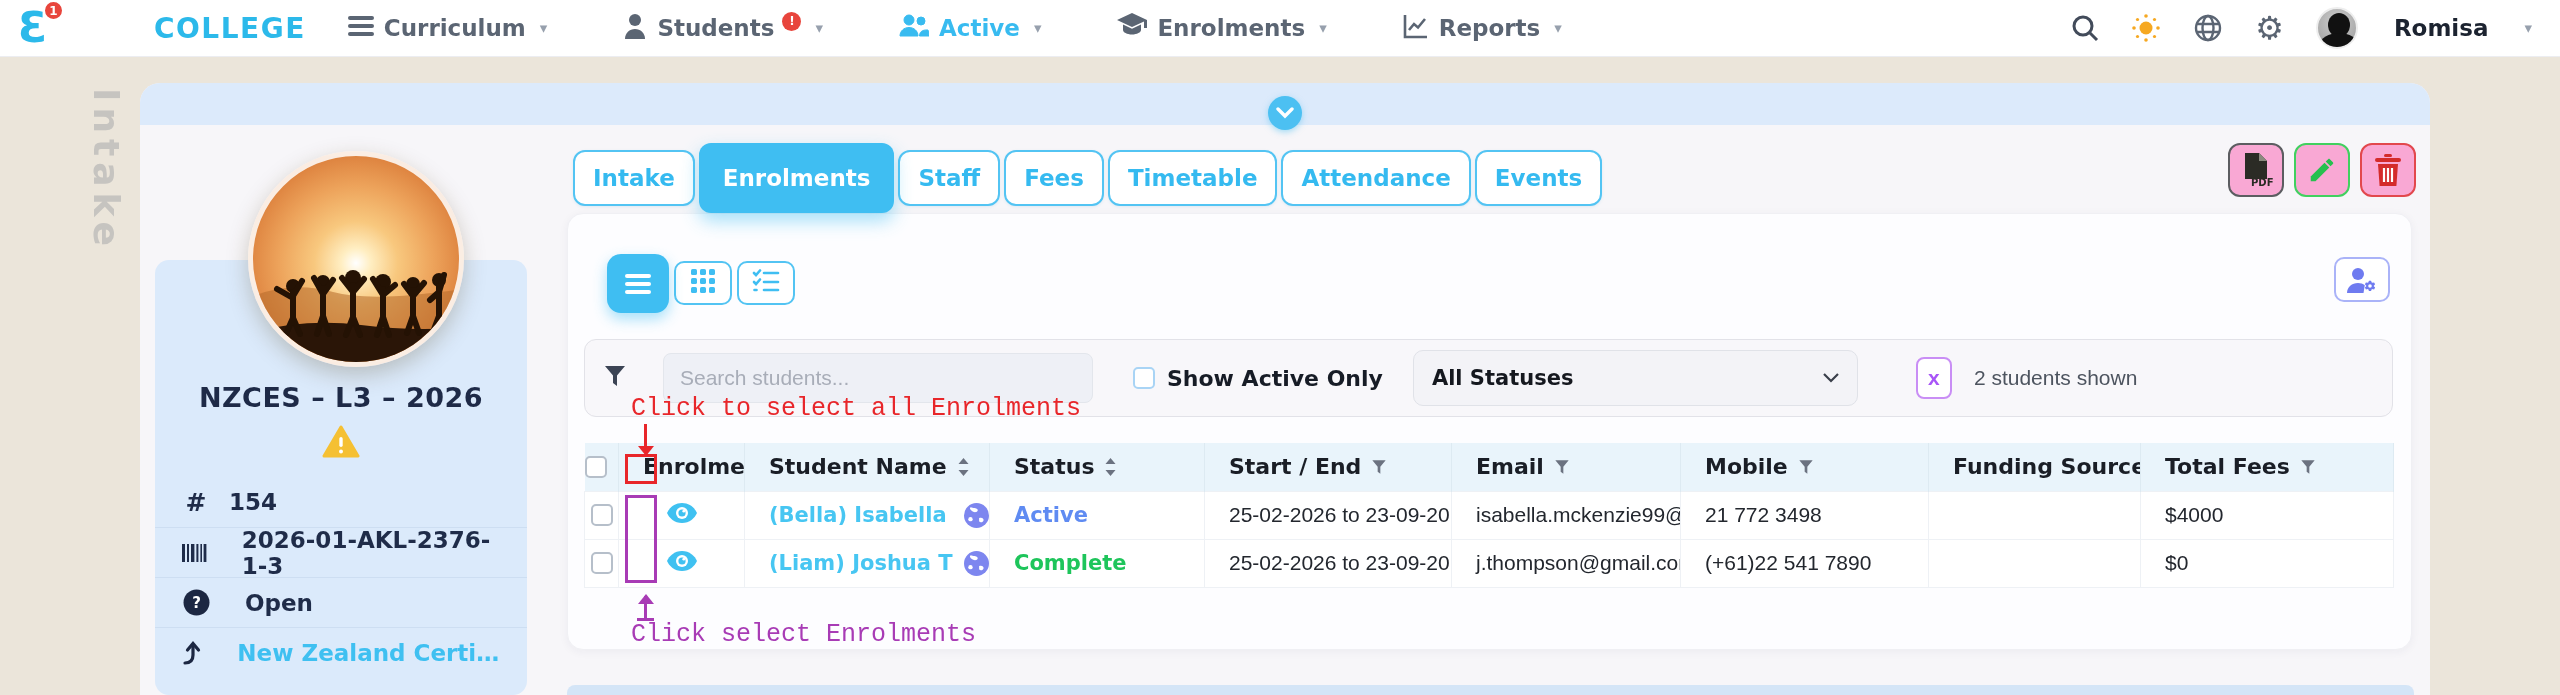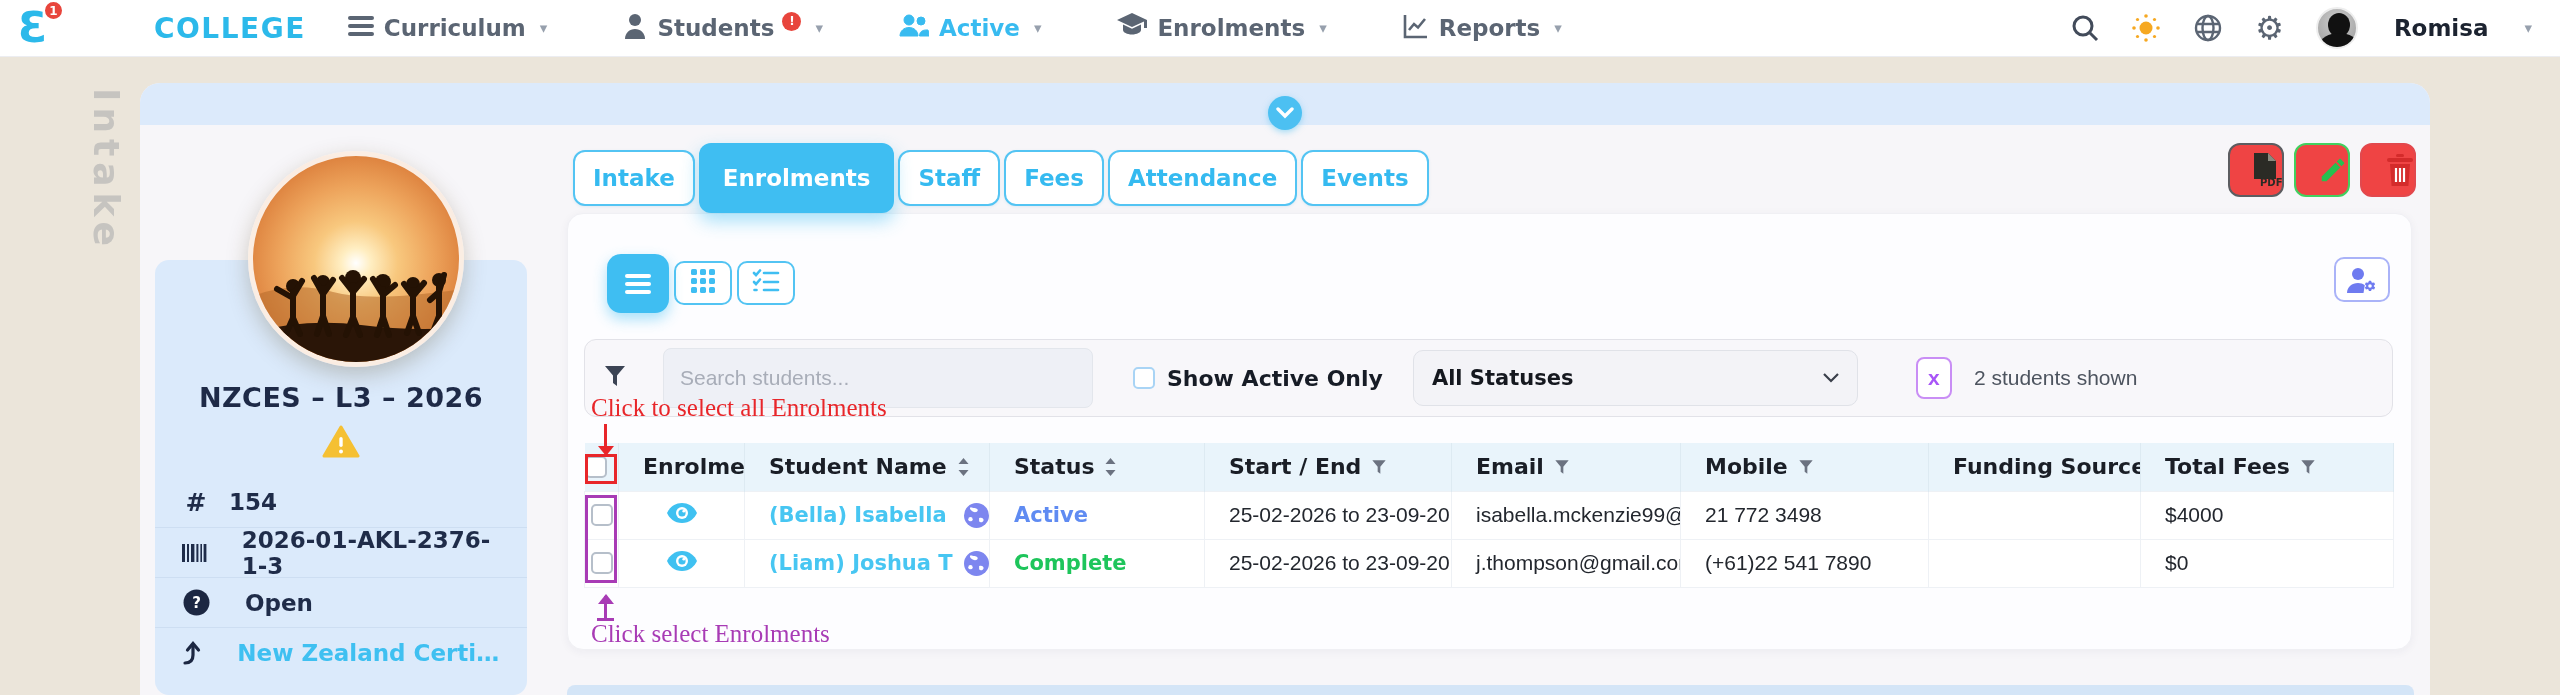--- a/index.html
+++ b/index.html
@@ -59,43 +59,43 @@
   
   .tabs { position:absolute; left:433px; top:67px; display:flex; gap:4px; align-items:flex-start; height:58px; }
   .tab { height:56px; padding:0 18px; display:flex; align-items:center; background:#fff; border:2px solid #53c4f3;
          border-radius:12px; color:#35baf0; font-size:23px; font-weight:600; cursor:pointer; white-space:nowrap;
          box-shadow:0 1px 3px rgba(60,150,200,.12); }
   .tab.active { background:#3fbef2; color:#fff; border:none; height:70px; margin-top:-7px; padding:0 24px; border-radius:12px;
                 box-shadow:0 8px 18px rgba(63,190,242,.45); z-index:2; }
 
   
   .actions { position:absolute; left:2088px; top:60px; display:flex; gap:10px; }
-  .act-btn { width:56px; height:54px; border-radius:12px; background:#ef4444; display:flex; align-items:center;
-             justify-content:flex-end; cursor:pointer; }
+  .act-btn { width:56px; height:54px; border-radius:12px; background:#f9a8d4; display:flex; align-items:center;
+             justify-content:center; cursor:pointer; }
   .act-pdf { border:2px solid #5c5d61; }
   .act-edit { border:2px solid #41d05f; }
   .act-del { border:2px solid #e2484d; }
 
   
   .card { position:absolute; left:427px; top:130px; width:1845px; height:437px; background:#fdfdff; border-radius:16px;
           border:1px solid #f0f0f4; box-shadow:0 2px 10px rgba(30,40,70,.05); }
 
   .view-toggles { position:absolute; left:39px; top:40px; display:flex; align-items:flex-start; }
   .vt { cursor:pointer; display:flex; align-items:center; justify-content:center; }
   .vt.active { width:62px; height:59px; background:#3fbef2; border-radius:14px; box-shadow:0 6px 14px rgba(63,190,242,.45); z-index:2; }
   .vt.plain { width:58px; height:44px; background:#fff; border:2px solid #53c4f3; border-radius:10px; margin:7px 0 0 5px; }
   .hamburger span { display:block; width:26px; height:4px; background:#fff; border-radius:2px; margin:4px 0; }
 
   .usergear-btn { position:absolute; right:21px; top:43px; width:56px; height:45px; border:2px solid #aab3f8; border-radius:10px;
                   background:#fff; display:flex; align-items:center; justify-content:center; cursor:pointer; }
 
   
   .filterbar { position:absolute; left:16px; top:125px; width:1809px; height:78px; border:1px solid #e2e2e8; border-radius:12px;
                background:#f8f7fa; display:flex; align-items:center; padding:0 18px; }
-  .search-input { margin-left:36px; width:430px; height:60px; background:#eef0f6; border:1px solid #e3e6ec; border-radius:8px;
+  .search-input { margin-left:36px; width:430px; height:50px; background:#eef0f6; border:1px solid #e3e6ec; border-radius:8px;
                   padding:0 16px; font-size:21px; color:#333; font-family:"Liberation Sans",sans-serif; outline:none; }
   .search-input::placeholder { color:#a8adb8; }
   .cb { width:22px; height:22px; border:2px solid #b6bfca; border-radius:5px; background:#fff; cursor:pointer; }
   .cb.blue { border-color:#a9d4f5; margin-left:40px; }
   .active-only-label { margin-left:12px; font-size:22px; font-weight:700; color:#171c26; }
   .status-select { margin-left:30px; width:445px; height:56px; background:#f3f3f7; border:1px solid #e0e2e8; border-radius:10px;
                    display:flex; align-items:center; justify-content:space-between; padding:0 18px; cursor:pointer; }
   .status-select .val { font-size:21px; font-weight:600; color:#15181f; }
   .clear-btn { margin-left:58px; width:36px; height:42px; border:2px solid #c98ef5; border-radius:8px; background:#fff;
                color:#a855f7; font-size:21px; font-weight:700; cursor:pointer; }
@@ -109,21 +109,21 @@
   table.enrol td { height:48px; background:#fff; border:1px solid #eef1f5; font-size:21px; color:#23272e;
                    padding:0 0 0 24px; white-space:nowrap; overflow:hidden; font-family:"Liberation Sans",sans-serif; }
   td.center, th.center { padding:0 !important; text-align:center; }
   td.center .cb { margin:0 auto; }
   .student-cell { display:flex; align-items:center; gap:10px; }
   .student-name { color:#47c6f2; font-weight:600; font-family:"DejaVu Sans",sans-serif; max-width:185px; overflow:hidden; white-space:nowrap; }
   .status-active { color:#5f8bf2; font-weight:600; font-family:"DejaVu Sans",sans-serif;text-align:right; }
   .status-complete { color:#1ec55b; font-weight:600; font-family:"DejaVu Sans",sans-serif; }
 
   
-  .anno { position:absolute; pointer-events:none; font-family:Liberation Serif, serif; }
+  .anno { position:absolute; pointer-events:none; font-family:Liberation Mono, monospace;margin-left:40px; }
   .anno-red-label { left:23px; top:180px; font-size:25px; color:#e8262a; }
   .anno-red-arrow { left:36px; top:210px; width:3px; height:22px; background:#e8262a; }
   .anno-red-arrow::after { content:""; position:absolute; left:-6px; top:22px; border:8px solid transparent; border-top:10px solid #e8262a; }
   .anno-red-box { left:17px; top:240px; width:32px; height:30px; border:3px solid #e8262a; }
   .anno-purple-box { left:17px; top:281px; width:32px; height:88px; border:3px solid #a83bb5; }
   .anno-purple-arrow { left:36px; top:382px; width:3px; height:22px; background:#a83bb5; }
   .anno-purple-arrow::before { content:""; position:absolute; left:-6px; top:-10px; border:8px solid transparent; border-bottom:10px solid #a83bb5; }
   .anno-purple-arrow::after { content:""; position:absolute; left:-7px; top:22px; width:17px; height:3px; background:#a83bb5; }
   .anno-purple-label { left:23px; top:406px; font-size:25px; color:#a83bb5; }
 </style>
@@ -316,20 +316,21 @@
         <span class="f-value">New Zealand Certificate i...</span>
       </div>
     </div>
   </aside>
 
   <div class="tabs">
     <div class="tab">Intake</div>
     <div class="tab active">Enrolments</div>
     <div class="tab">Staff</div>
     <div class="tab">Fees</div>
+    <div class="tab">Timetable</div>
     <div class="tab">Attendance</div>
     <div class="tab">Events</div>
   </div>
 
   <div class="actions">
     <button class="act-btn act-pdf">
       <svg width="34" height="36" viewBox="0 0 34 36">
           <path d="M6 1h14l8 8v18H6z" fill="#2b2b25"></path>
           <path d="M20 1l8 8h-8z" fill="#8a8a7e"></path>
           <text x="12" y="34" font-size="10" font-weight="bold" fill="#2b2b25" font-family="DejaVu Sans">PDF</text>

